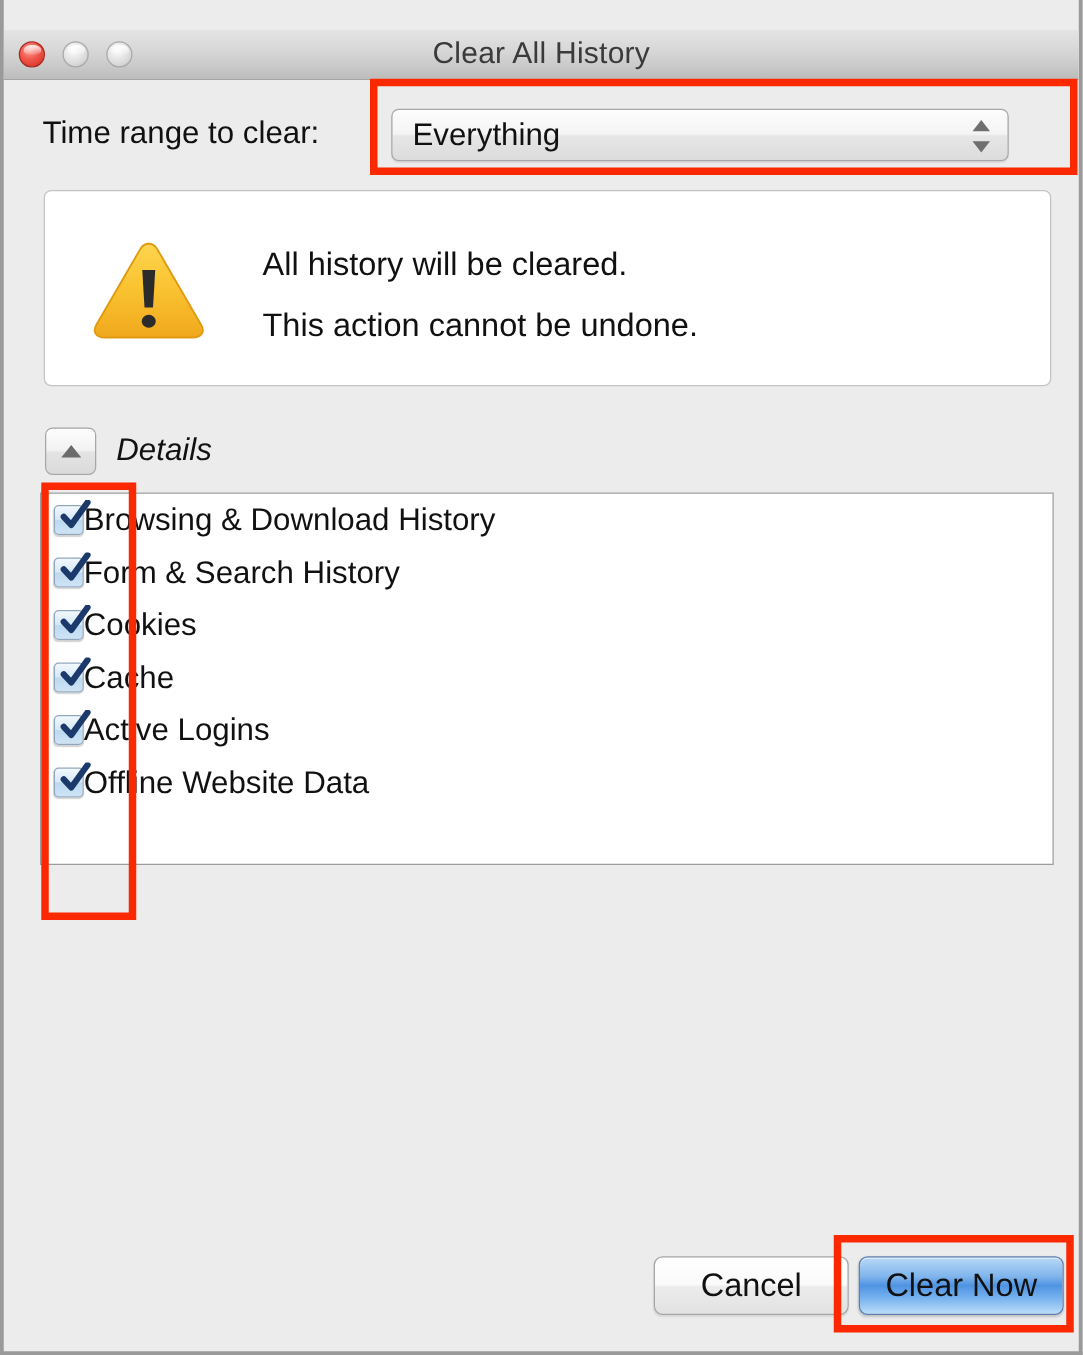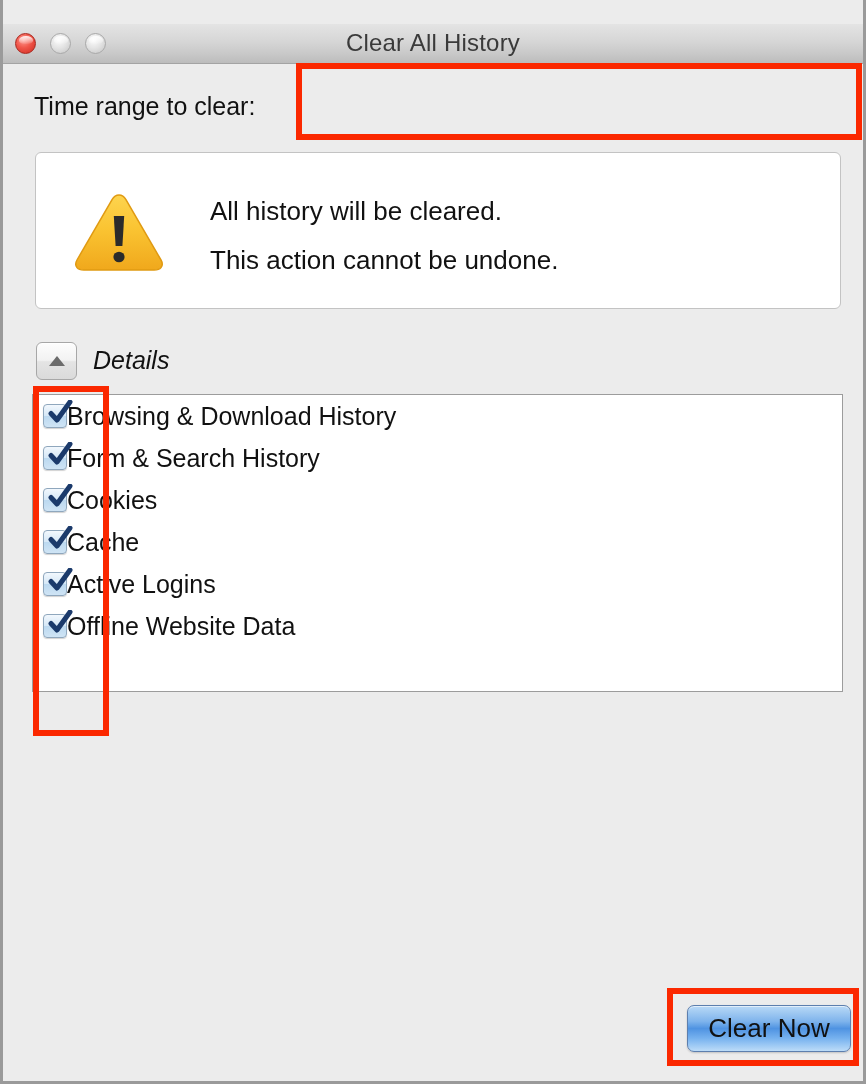--- a/index.html
+++ b/index.html
@@ -271,20 +271,27 @@
       <div class="gloss"></div>
     </div>
     <div class="traffic" id="tl-zoom">
       <div class="gloss"></div>
     </div>
     <div id="titlebar-text">Clear All History</div>
   </div>
 
   <div id="timerange-row">
     <div id="timerange-label">Time range to clear:</div>
+    <div id="timerange-select">
+      <div id="timerange-value">Everything</div>
+      <div id="timerange-stepper">
+        <div class="arrow-up"></div>
+        <div class="arrow-down"></div>
+      </div>
+    </div>
   </div>
 
   <div id="warning-panel">
     <div id="warning-icon">
       <svg viewBox="0 0 92 82" width="92" height="82" aria-hidden="true">
         <defs>
           <linearGradient id="triGrad" x1="0" y1="0" x2="0" y2="1">
             <stop offset="0%" stop-color="#fdd44f"></stop>
             <stop offset="45%" stop-color="#fac432"></stop>
             <stop offset="100%" stop-color="#f0a81c"></stop>
@@ -353,20 +360,21 @@
         <div class="checkbox">
           <svg class="tick" viewBox="0 0 26 26" aria-hidden="true">
             <path d="M4 13.5 L10 20 L23 2" fill="none" stroke="#1b3a6b" stroke-width="5" stroke-linecap="round" stroke-linejoin="round"></path>
           </svg>
         </div>
         <span class="option-label">Offline Website Data</span>
       </div>
     </div>
 
   <div id="button-bar">
+    <div class="dialog-button" id="cancel-button">Cancel</div>
     <div class="dialog-button" id="clear-now-button">Clear Now</div>
   </div>
 
   <div class="annotation-box" id="annot-timerange"></div>
   <div class="annotation-box" id="annot-checkbox-column"></div>
   <div class="annotation-box" id="annot-clear-now"></div>
 
 </div>
 
 </body></html>

